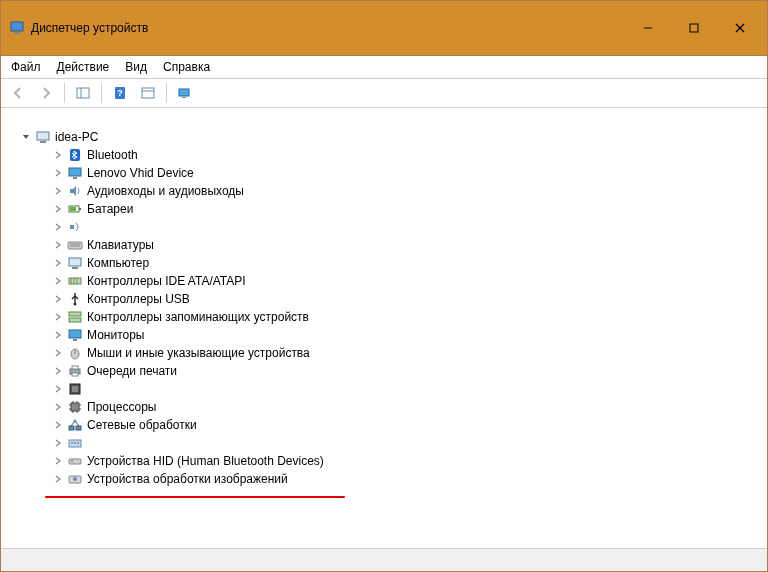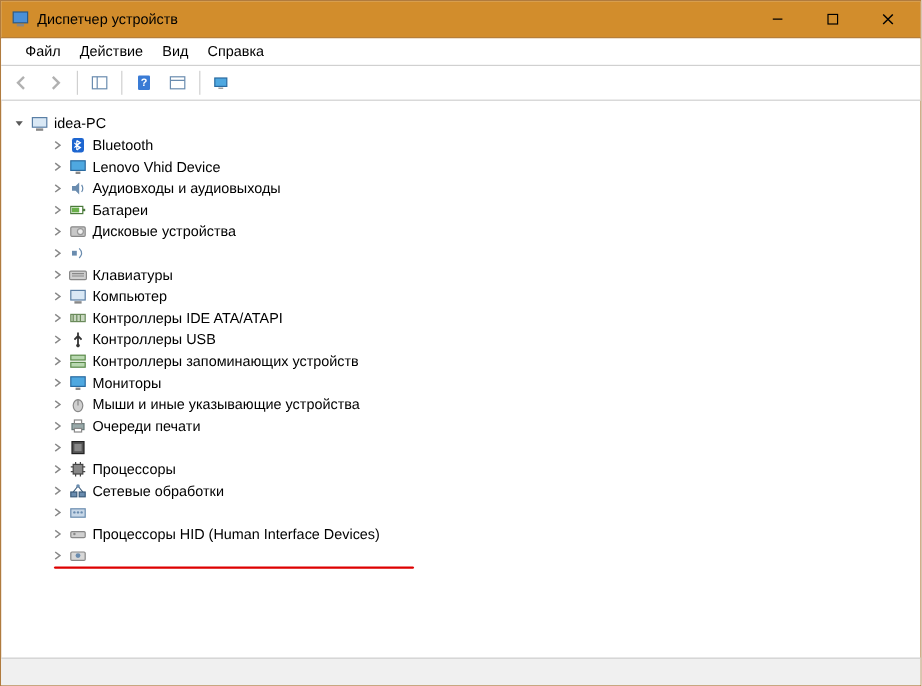--- a/index.html
+++ b/index.html
@@ -1,27 +1,27 @@
 <!DOCTYPE html>
 <html><head>
 <meta charset="utf-8">
 <style>
   html,body{margin:0;padding:0;font-family:"Segoe UI",Tahoma,sans-serif;font-size:12px;background:#fff}
   .window{width:768px;height:572px;box-sizing:border-box;border:1px solid #b07b3e;display:flex;flex-direction:column;background:#fff;box-shadow:0 0 4px rgba(0,0,0,.3)}
-  .titlebar{height:30px;background:#d28d2c;display:flex;align-items:center;padding:0 4px;color:#000;border-bottom:1px solid #b07b3e}
+  .titlebar{height:30px;background:#d28d2c;display:flex;align-items:center;padding:12px 4px;color:#000;border-bottom:1px solid #b07b3e}
   .titlebar .icon{width:16px;height:16px;margin:0 6px 0 4px;display:flex;align-items:center;justify-content:center}
   .titlebar .title{flex:1;font-size:12px}
   .titlebar .ctrl{width:46px;height:30px;display:flex;align-items:center;justify-content:center;cursor:default}
-  .menubar{height:22px;background:#fff;border-bottom:1px solid #d0d0d0;display:flex;align-items:center;padding:0 12px}
+  .menubar{height:22px;background:#fff;border-bottom:1px solid #d0d0d0;display:flex;align-items:center;padding:0 2px}
   .menubar .mitem{padding:2px 8px;cursor:default}
   .toolbar{height:28px;background:#fff;border-bottom:1px solid #d0d0d0;display:flex;align-items:center;padding:0 4px;gap:2px}
   .toolbar .tbtn{width:24px;height:22px;display:flex;align-items:center;justify-content:center;border:1px solid transparent;cursor:default}
   .toolbar .sep{width:1px;height:20px;background:#d0d0d0;margin:0 3px}
   .content{flex:1;overflow:auto;padding:6px 4px;position:relative}
-  .tree{list-style:none;margin:4px;padding:0}
+  .tree{list-style:none;margin:14px;padding:0}
   .tree li{list-style:none}
   .node{display:flex;align-items:center;height:18px;padding:0;white-space:nowrap}
   .exp{width:14px;height:14px;display:flex;align-items:center;justify-content:center;cursor:default;color:#6a6a6a;font-size:10px;margin-right:2px}
   .spacer{width:14px;display:inline-block}
   .ico{width:16px;height:16px;margin-right:4px;display:flex;align-items:center;justify-content:center}
   .lbl{font-size:12px;color:#000}
   .children{margin:0;padding:0 0 0 18px}
   .statusbar{height:22px;border-top:1px solid #d0d0d0;background:#f0f0f0}
   .underline{position:absolute;height:2px;background:#d00;border-radius:1px}
   svg{display:block}
@@ -189,37 +189,20 @@
                     <rect x="2" y="5" width="10" height="6" fill="none" stroke="#4a7a3a"></rect>
                     <rect x="12" y="7" width="2" height="2" fill="#4a7a3a"></rect>
                     <rect x="3" y="6" width="6" height="4" fill="#6ab04a"></rect>
                   </svg>
                 </span>
       <span class="lbl">Батареи</span>
     </div>
   </li>
 
 
-  <li>
-    <div class="node">
-      <span class="spacer"></span>
-      <span class="exp">
-        <svg width="10" height="10" viewBox="0 0 10 10">
-                    <path d="M3 2 L7 5 L3 8" fill="none" stroke="#888" stroke-width="1.2"></path>
-                  </svg>
-      </span>
-      <span class="ico">
-                  <svg width="16" height="16" viewBox="0 0 16 16">
-                    <rect x="2" y="4" width="12" height="8" rx="1" fill="#c8c8c8" stroke="#888"></rect>
-                    <circle cx="10" cy="8" r="2.5" fill="#eee" stroke="#999"></circle>
-                  </svg>
-                </span>
-      <span class="lbl">Дисковые устройства</span>
-    </div>
-  </li>
 
   <li>
     <div class="node">
       <span class="spacer"></span>
       <span class="exp">
         <svg width="10" height="10" viewBox="0 0 10 10">
                     <path d="M3 2 L7 5 L3 8" fill="none" stroke="#888" stroke-width="1.2"></path>
                   </svg>
       </span>
       <span class="ico">
@@ -468,38 +451,39 @@
         <svg width="10" height="10" viewBox="0 0 10 10">
                     <path d="M3 2 L7 5 L3 8" fill="none" stroke="#888" stroke-width="1.2"></path>
                   </svg>
       </span>
       <span class="ico">
                   <svg width="16" height="16" viewBox="0 0 16 16">
                     <rect x="2" y="6" width="12" height="5" rx="1" fill="#d0d0d0" stroke="#888"></rect>
                     <circle cx="5" cy="8" r="1" fill="#888"></circle>
                   </svg>
                 </span>
-      <span class="lbl">Процессоры HID (Human Interface Devices)</span>
+      <span class="lbl">Устройства HID (Human Bluetooth Devices)</span>
     </div>
   </li>
 
   <li>
     <div class="node">
       <span class="spacer"></span>
       <span class="exp">
         <svg width="10" height="10" viewBox="0 0 10 10">
                     <path d="M3 2 L7 5 L3 8" fill="none" stroke="#888" stroke-width="1.2"></path>
                   </svg>
       </span>
       <span class="ico">
                   <svg width="16" height="16" viewBox="0 0 16 16">
                     <rect x="2" y="5" width="12" height="7" rx="1" fill="#d8d8d8" stroke="#888"></rect>
                     <circle cx="8" cy="8" r="2" fill="#6a8caf"></circle>
                   </svg>
                 </span>
+      <span class="lbl">Устройства обработки изображений</span>
     </div>
   </li>
 </ul>
       </li>
     </ul>
     <div class="underline" style="left:44px;top:388px;width:300px"></div>
   </div>
 
   <div class="statusbar"></div>
 </div>

